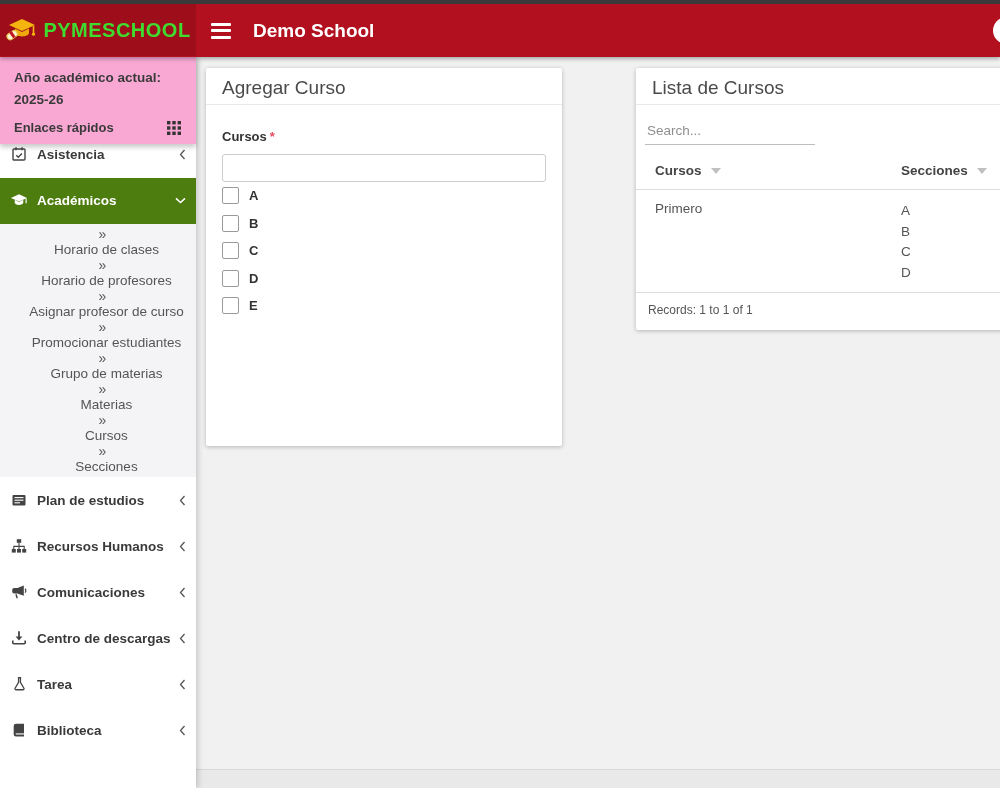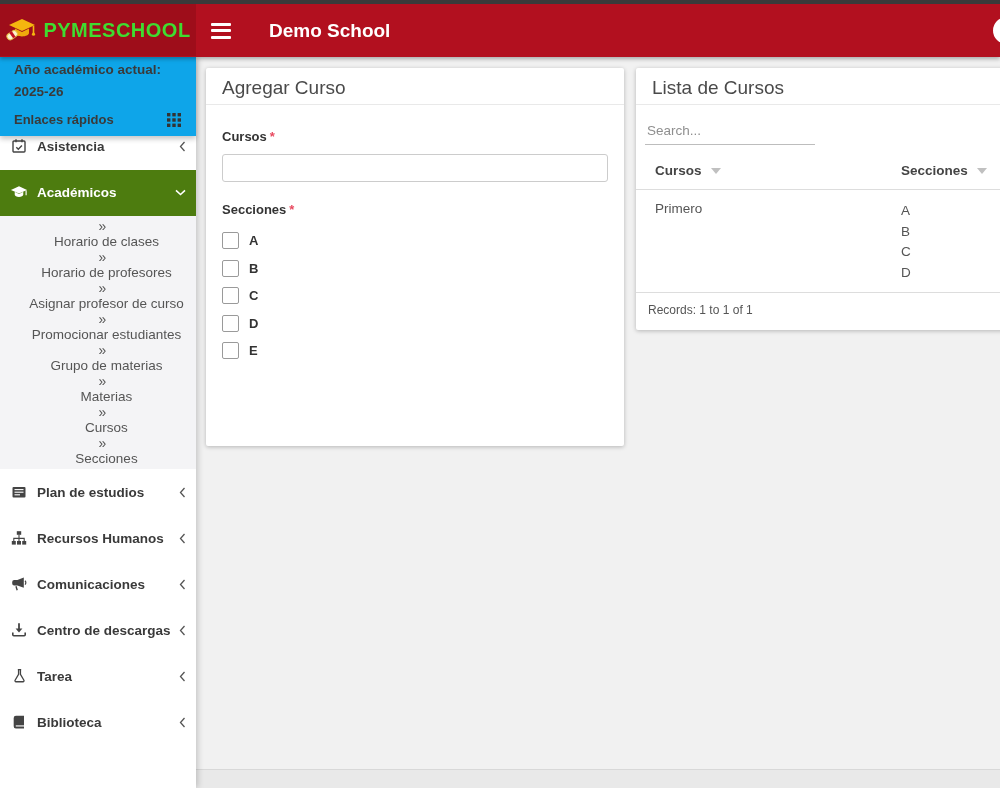--- a/index.html
+++ b/index.html
@@ -12,26 +12,26 @@
     color:#3a3a3a;
   }
   
   .top-strip { position:absolute; top:0; left:0; width:1000px; height:4px; background:#3a3a3a; z-index:60; }
   .app-header { position:absolute; top:4px; left:0; width:1000px; height:53px; background:#b2101f; display:flex; z-index:50; box-shadow:0 2px 4px rgba(0,0,0,.3); }
   .logo-block { width:196px; height:52px; background:#9e0d1a; display:flex; align-items:center; justify-content:center; gap:6px; flex:none; }
   .brand-text { color:#3fdc30; font-weight:bold; font-size:20px; letter-spacing:.5px; }
   .header-main { flex:1; display:flex; align-items:center; padding-left:15px; position:relative; }
   .hamburger { width:20px; height:16px; display:flex; flex-direction:column; justify-content:space-between; cursor:pointer; }
   .hamburger span { display:block; height:3px; background:#fff; border-radius:1px; }
-  .header-title { color:#fff; font-weight:bold; font-size:19px; margin-left:38px; }
+  .header-title { color:#fff; font-weight:bold; font-size:19px; margin-left:22px; }
   .avatar { position:absolute; right:-20px; top:13px; width:27px; height:27px; border-radius:50%; background:#fff; }
 
   
   .sidebar { position:absolute; top:57px; left:0; width:196px; bottom:0; background:#fff; box-shadow:2px 0 6px rgba(0,0,0,.18); z-index:30; }
-  .sidebar-head { position:relative; z-index:3; background:#0ea5e9; padding:2px 14px 9px; box-shadow:0 3px 5px rgba(0,0,0,.22); }
+  .sidebar-head { position:relative; z-index:3; background:#f9a8d4; padding:10px 14px 9px; box-shadow:0 3px 5px rgba(0,0,0,.22); }
   .year-line { font-weight:bold; font-size:13.5px; color:#3a3a3a; line-height:1.6; }
   .quick-links { display:flex; justify-content:space-between; align-items:center; margin-top:9px; }
   .quick-links-label { font-weight:bold; font-size:13px; color:#3a3a3a; }
   .menu { position:relative; z-index:1; margin-top:-13px; }
   .menu-item { display:flex; align-items:center; height:46.5px; padding:0 10px; cursor:pointer; }
   .menu-item .mi-icon { width:18px; display:flex; justify-content:center; flex:none; }
   .menu-item .mi-label { font-weight:bold; font-size:13.5px; margin-left:9px; color:#3a3a3a; }
   .menu-item .mi-chevron { margin-left:auto; display:flex; }
   .menu-item.active { background:#4d7c0f; }
   .menu-item.active .mi-label { color:#fff; }
@@ -40,21 +40,21 @@
   .sm-bullet { color:#555; font-size:14px; margin-right:8px; }
   .sm-bullet::before { content:"\00BB"; }
   .sm-label { font-size:13.5px; color:#555; }
 
   
   .content { position:absolute; top:57px; left:196px; right:0; bottom:0; background:#f1f1f1; overflow:hidden; }
   .content-footer { position:absolute; left:0; right:0; bottom:0; height:19px; background:#e9e9e9; border-top:1px solid #d8d8d8; }
   .card { position:absolute; background:#fff; box-shadow:0 1px 4px rgba(0,0,0,.25); border-radius:2px; }
   .card-title { height:37px; line-height:39px; padding:0 16px; font-size:19px; color:#4a4a4a; border-bottom:1px solid #e9e9e9; white-space:nowrap; }
 
-  .card-form { left:10px; top:11px; width:418px; height:378px; }
+  .card-form { left:10px; top:11px; width:356px; height:378px; }
   .form-body { padding:12px 16px 0; }
   .field-label { font-weight:bold; font-size:13px; color:#333; margin:12px 0 10px; }
   .req { color:#e8495f; margin-left:3px; }
   .text-input { width:100%; height:28px; border:1px solid #ccc; border-radius:3px; padding:0 8px; font-size:13px; font-family:"Liberation Sans",sans-serif; color:#333; outline:none; background:#fff; }
   .cb-row { display:flex; align-items:center; height:27.5px; }
   .cb-box { appearance:none; -webkit-appearance:none; width:17px; height:17px; border:1px solid #9a9a9a; border-radius:2px; background:#fff; margin:0; cursor:pointer; }
   .cb-label { font-weight:bold; font-size:13px; color:#333; margin-left:10px; }
   .form-footer { position:absolute; bottom:0; left:0; right:0; height:55px; border-top:1px solid #e9e9e9; }
   .btn-save { position:absolute; right:10px; top:10px; height:34px; padding:0 15px; background:#b5101f; color:#fff; border:none; border-radius:4px; font-size:14px; font-family:"Liberation Sans",sans-serif; cursor:pointer; }
 
@@ -301,23 +301,20 @@
 
 <main class="content">
 
   <section class="card card-form">
     <div class="card-title">Agregar Curso</div>
     <div class="form-body">
       <div class="field-label">
         <span>Cursos</span><span class="req">*</span>
       </div>
       <input type="text" class="text-input" value="" style="">
-      <div class="field-label" style="margin-top:20px">
-        <span>Secciones</span><span class="req">*</span>
-      </div>
       <div class="cb-row">
         <input type="checkbox" class="cb-box" style="">
         <span class="cb-label">A</span>
       </div>
       <div class="cb-row">
         <input type="checkbox" class="cb-box" style="">
         <span class="cb-label">B</span>
       </div>
       <div class="cb-row">
         <input type="checkbox" class="cb-box" style="">

